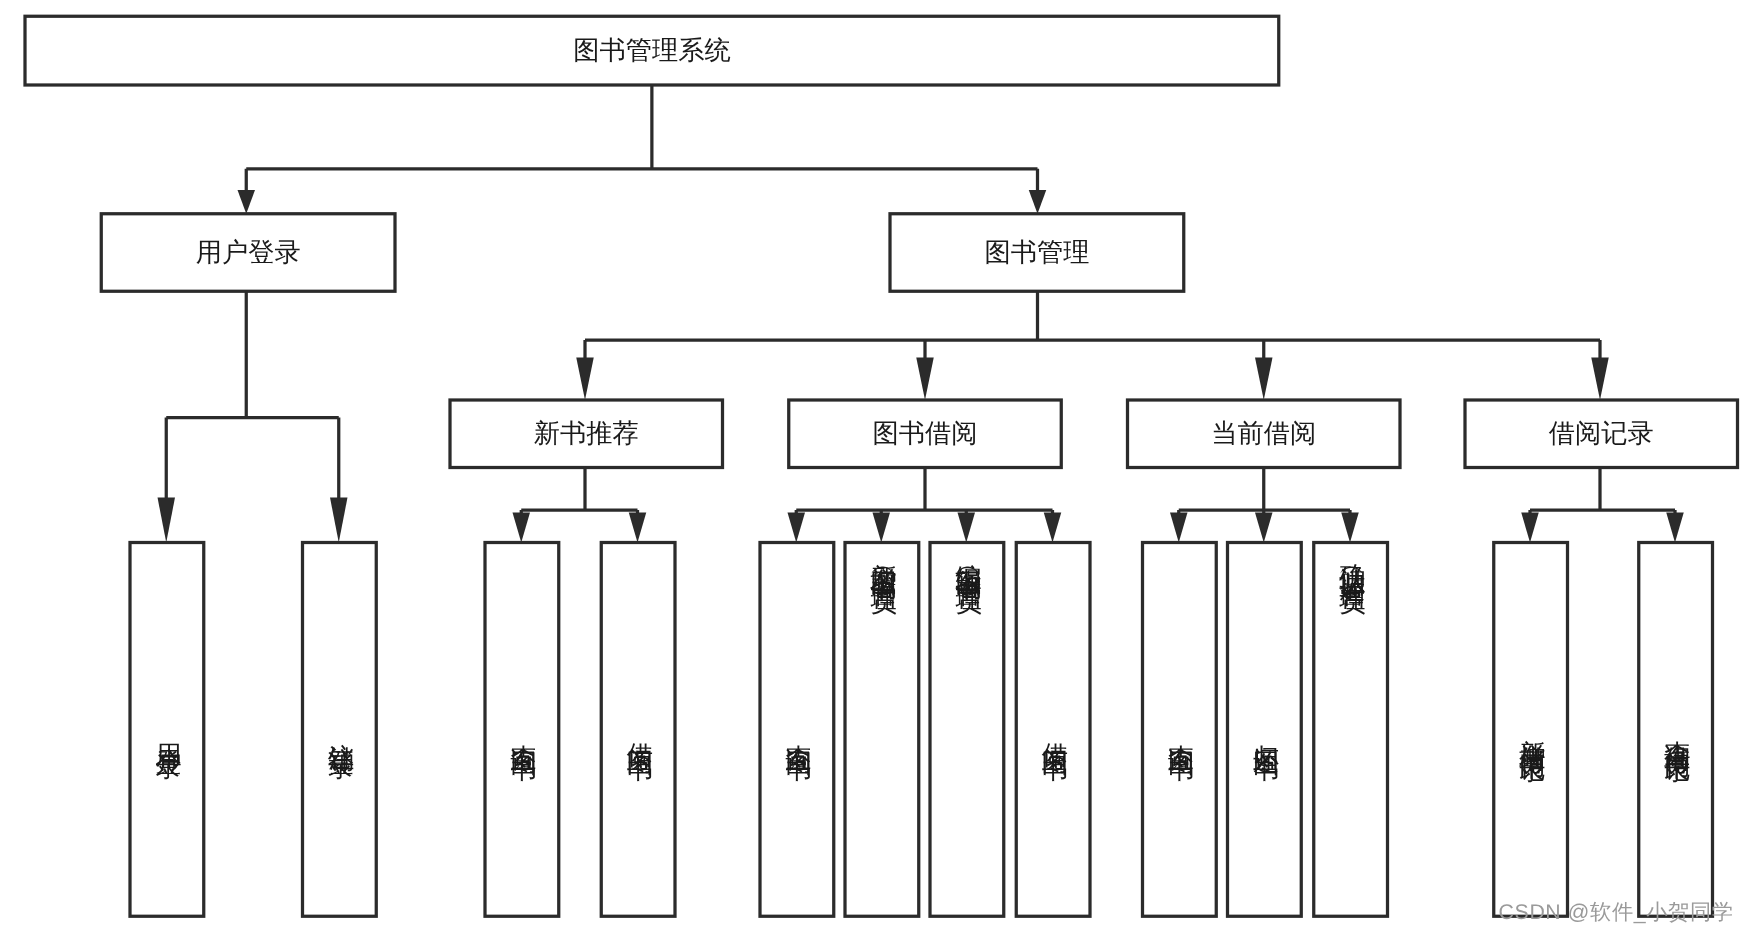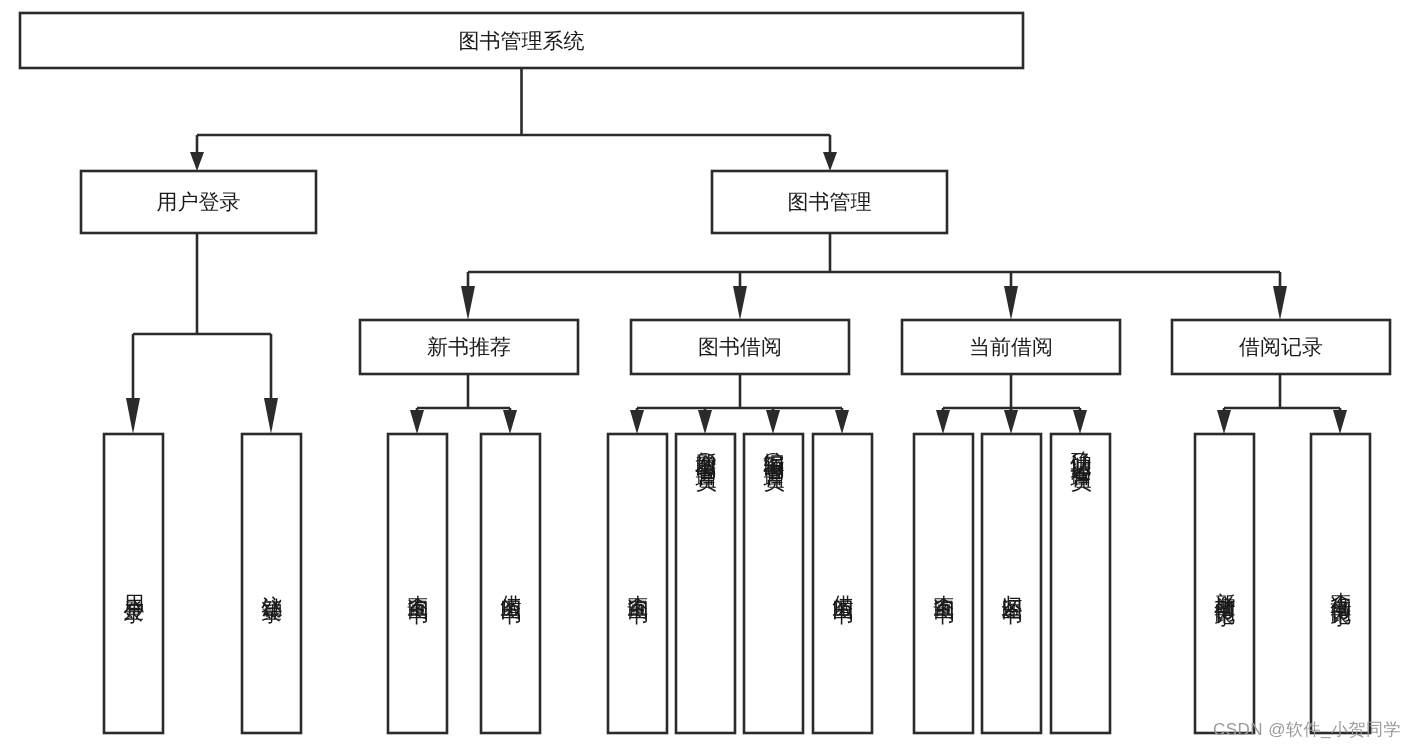--- a/index.html
+++ b/index.html
@@ -61,21 +61,21 @@
     font-family: "Liberation Sans", "DejaVu Sans", sans-serif;
     font-size: 21px;
     line-height: 1.18;
     letter-spacing: 3px;
     color: #1a1a1a;
     white-space: nowrap;
     text-align: center;
   }
   .watermark {
     position: absolute;
-    right: 4px;
+    right: 18px;
     bottom: 6px;
     font-family: "Liberation Sans", "DejaVu Sans", sans-serif;
     font-size: 17px;
     color: #9a9a9a;
     letter-spacing: 0.5px;
     white-space: nowrap;
   }
 </style>
 </head>
 <body>

